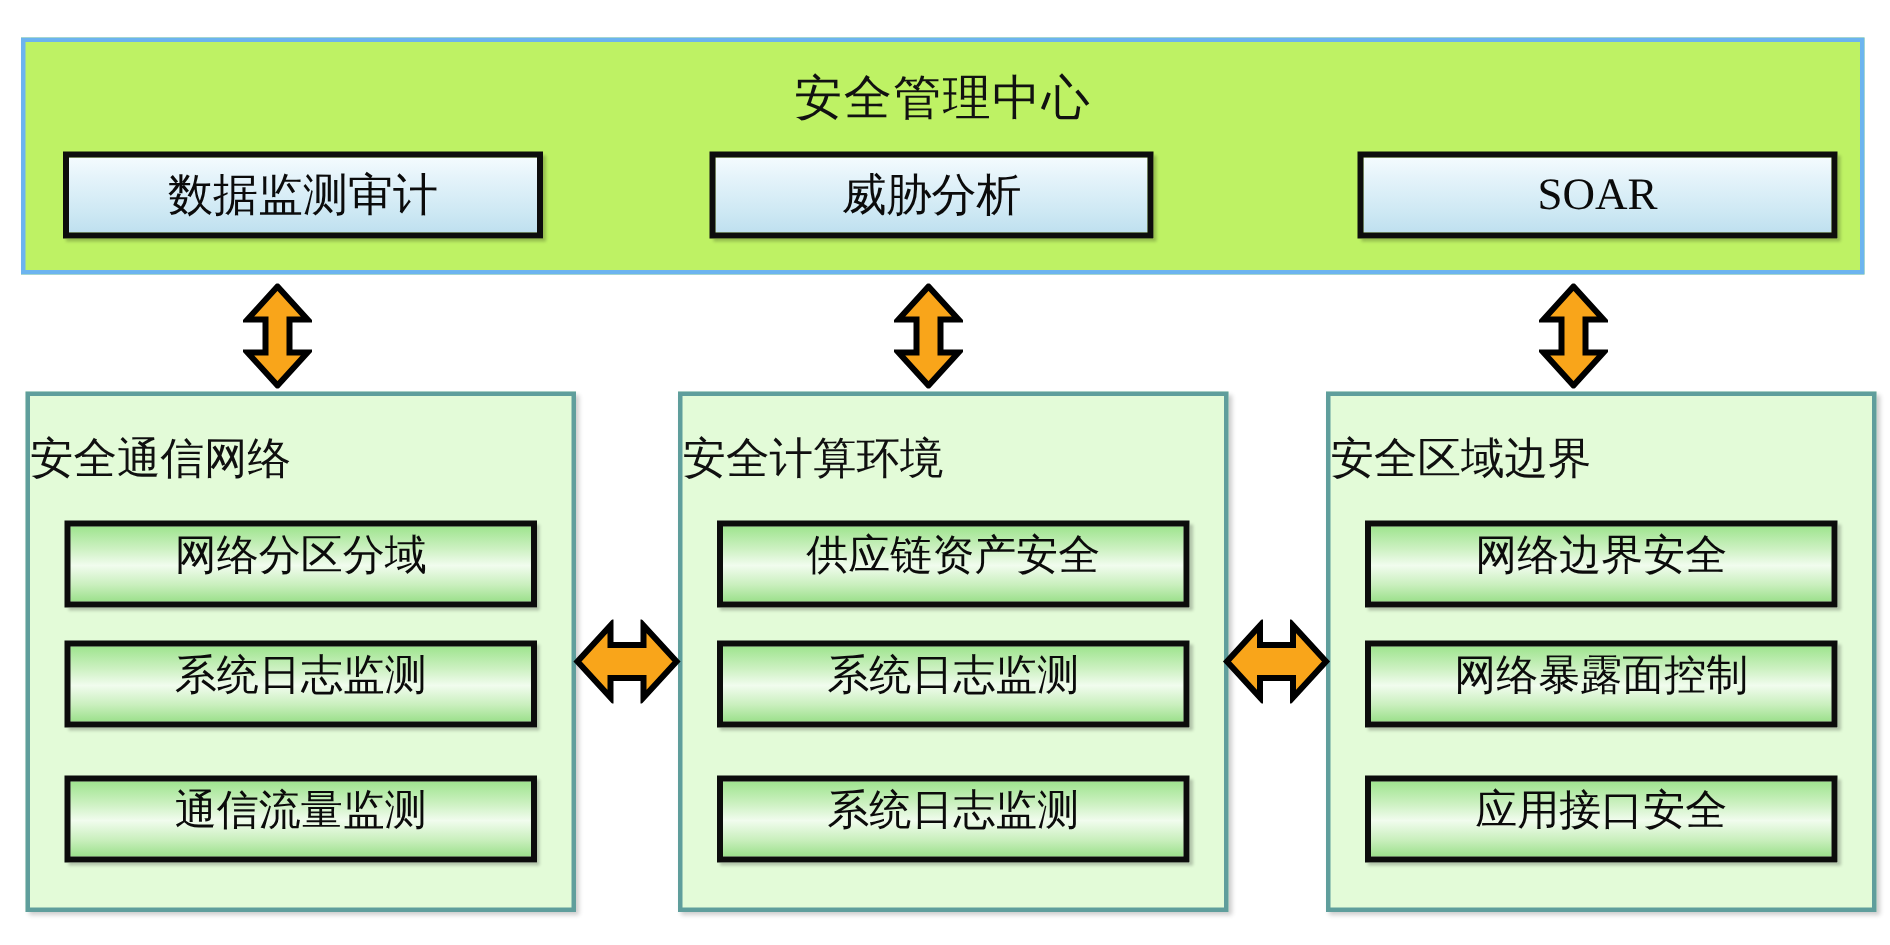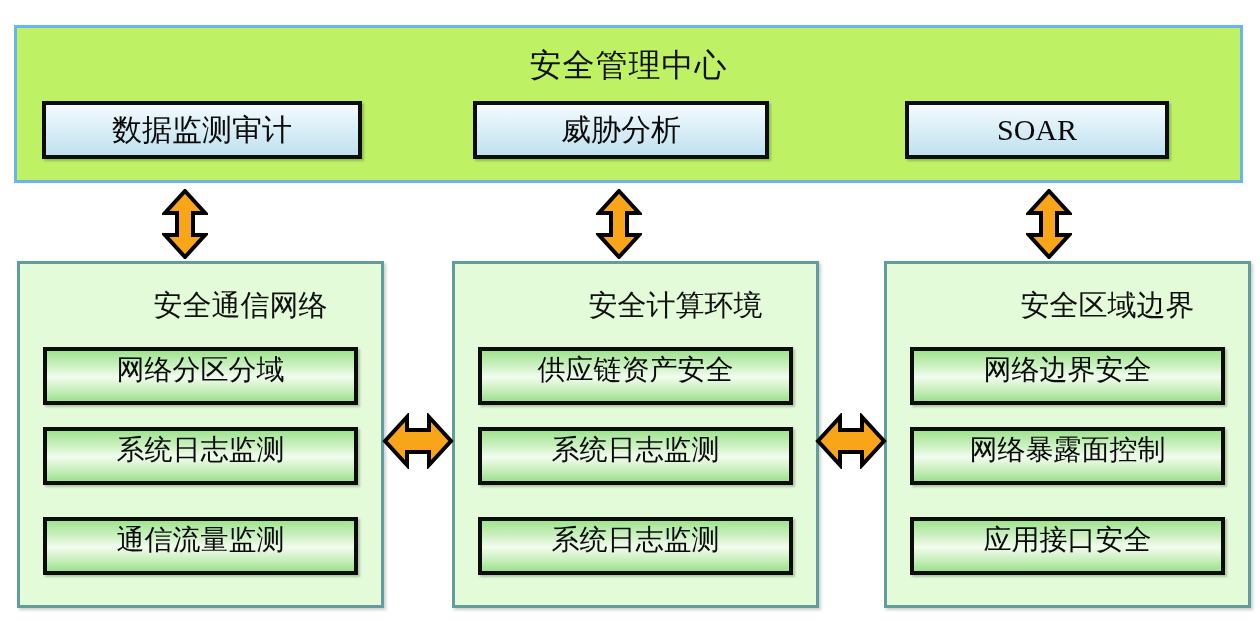--- a/index.html
+++ b/index.html
@@ -52,21 +52,21 @@
     background: linear-gradient(to bottom, #f4fbfe 0%, #e4f3fa 28%, #cfe9f4 70%, #bfe0ef 100%);
     display: flex;
     align-items: center;
     justify-content: center;
     font-size: 30px;
     color: #0b0b0b;
     box-shadow: 2px 2px 2px rgba(0,0,0,0.22);
   }
   .blue-box.b1 { left: 25px;  width: 320px; }
   .blue-box.b2 { left: 456px; width: 296px; }
-  .blue-box.b3 { left: 888px; width: 264px; }
+  .blue-box.b3 { left: 888px; width: 320px; }
 
   
   .v-arrow {
     position: absolute;
     top: 189px;
     width: 46px;
     height: 70px;
   }
   .v-arrow.a1 { left: 162px; }
   .v-arrow.a2 { left: 596px; }
@@ -84,24 +84,23 @@
   }
   .green-col.c1 { left: 17px;  width: 367px; }
   .green-col.c2 { left: 452px; width: 367px; }
   .green-col.c3 { left: 884px; width: 367px; padding-left: 44px; }
 
   .col-title {
     position: absolute;
     top: 22px;
     left: 0;
     width: 100%;
-    text-align: center;
+    text-align: left;
     font-size: 29px;
     color: #101010;
-    margin-left: 40px;
   }
   .col-items {
     position: absolute;
     top: 83px;
     left: 23px;
     right: 23px;
   }
   .green-box {
     height: 58px;
     margin-bottom: 22px;

